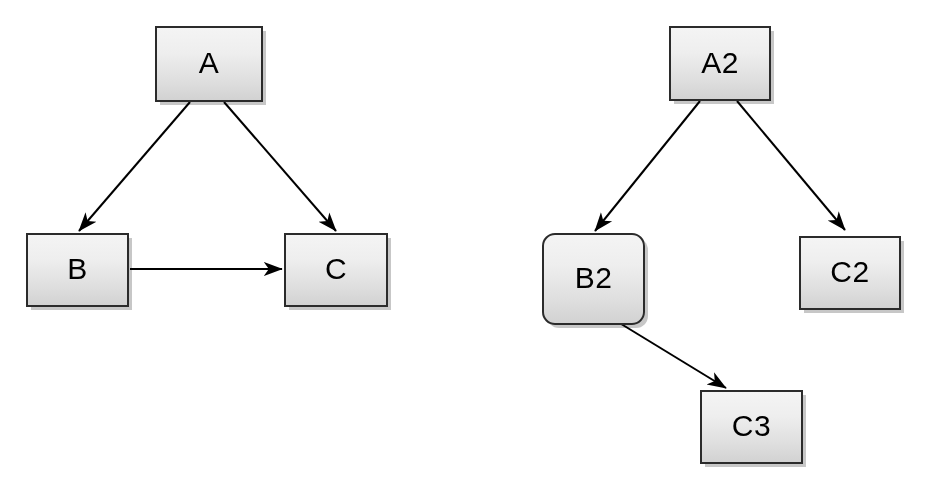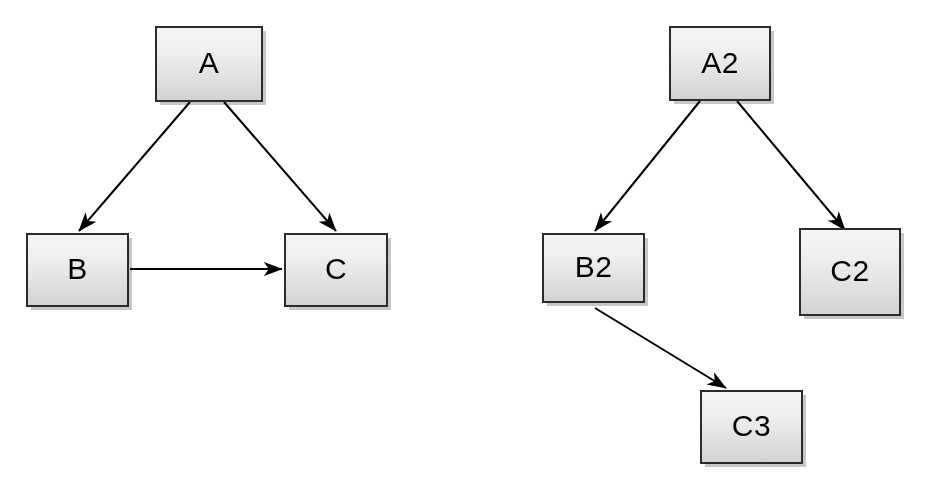--- a/index.html
+++ b/index.html
@@ -76,24 +76,24 @@
       </div>
       <div class="node" style="left: 26px; top: 233px; width: 103px; height: 74px;">
         <span class="node-label">B</span>
       </div>
       <div class="node" style="left: 284px; top: 233px; width: 104px; height: 74px;">
         <span class="node-label">C</span>
       </div>
       <div class="node" style="left: 669px; top: 26px; width: 102px; height: 75px; justify-content: center;">
         <span class="node-label">A2</span>
       </div>
-      <div class="node" style="left: 542px; top: 233px; width: 103px; height: 70px;">
+      <div class="node" style="left: 542px; top: 233px; width: 103px; height: 92px; border-radius: 13px;">
         <span class="node-label">B2</span>
       </div>
-      <div class="node" style="left: 799px; top: 228px; width: 102px; height: 88px;">
+      <div class="node" style="left: 799px; top: 236px; width: 102px; height: 74px;">
         <span class="node-label">C2</span>
       </div>
       <div class="node" style="left: 700px; top: 390px; width: 103px; height: 74px;">
         <span class="node-label">C3</span>
       </div>
     </div>
 
 </div>
 
 </body></html>

